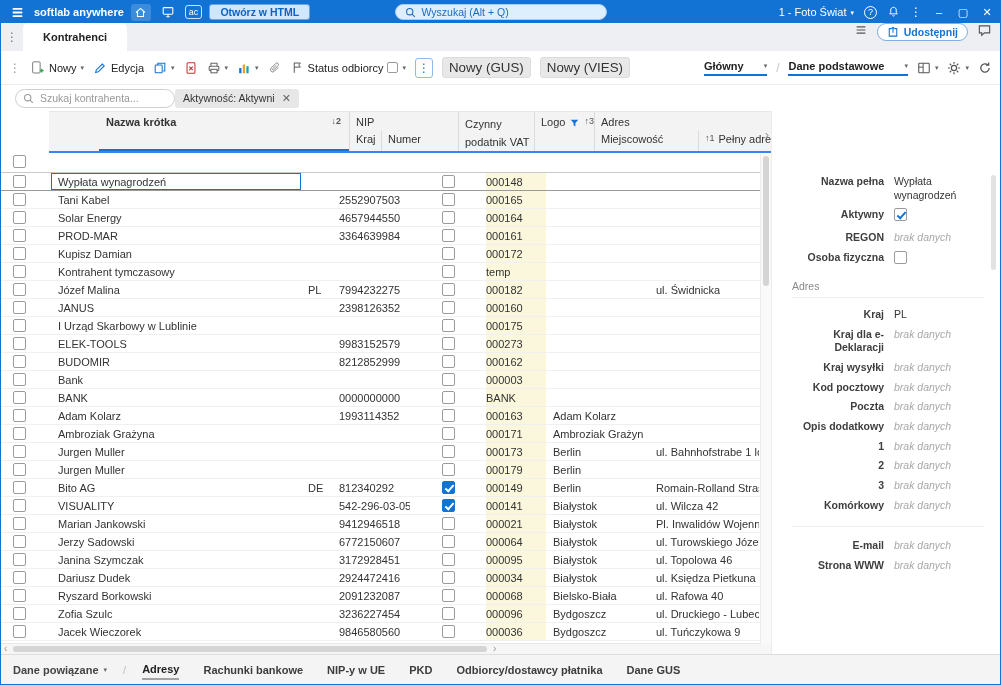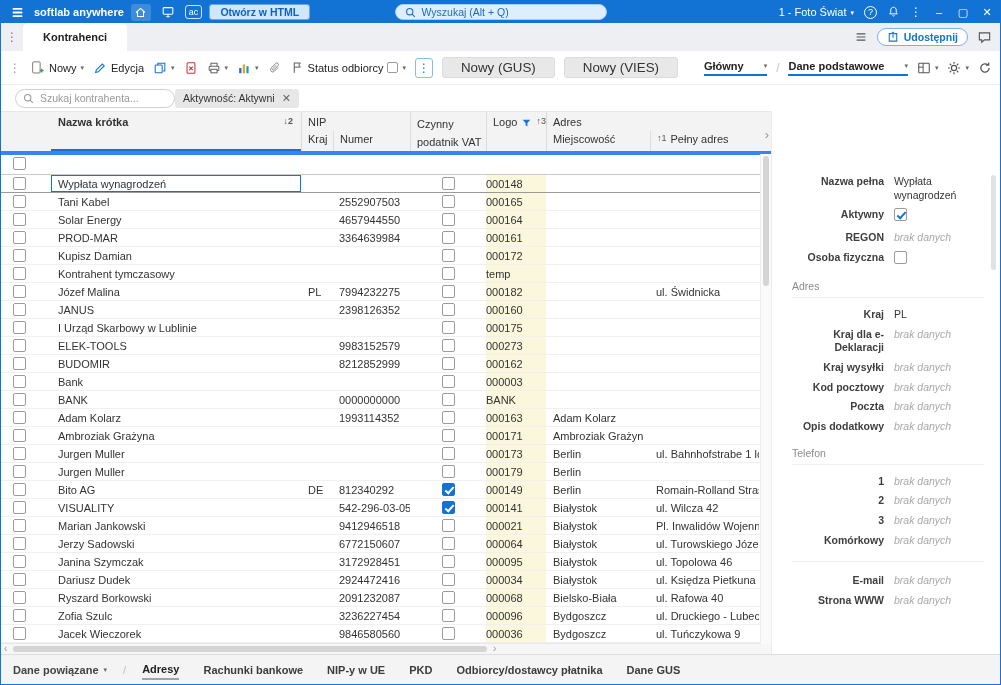--- a/index.html
+++ b/index.html
@@ -19,31 +19,31 @@
   .tb-right { margin-left:auto; display:flex; align-items:center; gap:10px; }
   .company { display:flex; align-items:center; gap:4px; white-space:nowrap; cursor:pointer; }
   .car { font-size:7px; line-height:1; }
   .help-circ { width:13px; height:13px; border:1px solid #fff; border-radius:50%; font-size:9px; display:flex; align-items:center; justify-content:center; cursor:pointer; }
   .winctl { font-size:11px; cursor:pointer; width:14px; text-align:center; }
 
   
   .tabbar { flex:0 0 28px; background:#edeff2; display:flex; align-items:stretch; border-bottom:0; }
   .tab-kebab { width:22px; display:flex; align-items:center; justify-content:center; color:#777; font-size:12px; cursor:pointer; }
   .tab { background:#fff; padding:0 20px; display:flex; align-items:center; font-weight:bold; color:#222; border-radius:5px 5px 0 0; cursor:pointer; }
-  .tabbar-right { margin-left:auto; display:flex; align-items:center; gap:9px; padding-right:8px; }
+  .tabbar-right { margin-left:auto; display:flex; align-items:flex-start; gap:9px; padding-right:8px; }
   .share-btn { display:flex; align-items:center; gap:5px; border:1px solid #7db0e6; border-radius:9px; height:18px; padding:0 9px; color:#1273d4; font-weight:bold; background:#fff; cursor:pointer; font-size:10.5px; }
   .icon-btn { cursor:pointer; display:flex; align-items:center; }
 
   
   .toolbar { flex:0 0 34px; background:#fff; display:flex; align-items:center; padding:0 8px; gap:9px; border-bottom:1px solid #ededed; }
   .t-item { display:flex; align-items:center; gap:4px; cursor:pointer; color:#222; white-space:nowrap; }
   .t-car { font-size:7px; color:#666; line-height:1; }
   .t-kebab-plain { color:#999; font-size:12px; }
   .kebab-box { border:1px solid #8fb9e8; border-radius:3px; width:18px; height:20px; display:flex; align-items:center; justify-content:center; color:#1273d4; font-size:12px; cursor:pointer; }
-  .gray-btn { background:#e8e8e8; border:1px solid #dcdcdc; border-radius:3px; padding:2px 18px; color:#333; cursor:pointer; white-space:nowrap; }
+  .gray-btn { background:#e8e8e8; border:1px solid #dcdcdc; border-radius:3px; padding:2px 6px; color:#333; cursor:pointer; white-space:nowrap; }
   .tb-right-group { margin-left:auto; display:flex; align-items:center; gap:9px; }
   .view-sel { display:flex; align-items:center; gap:20px; font-weight:bold; color:#222; border-bottom:2px solid #1273d4; padding-bottom:2px; cursor:pointer; white-space:nowrap; }
   .slash { color:#c5c5c5; font-size:12px; }
   .mini-cb { width:11px; height:11px; border:1px solid #9b9b9b; border-radius:2px; background:#fff; display:inline-block; }
 
   
   .filterbar { flex:0 0 26px; background:#fff; display:flex; align-items:center; padding:0 14px; }
   .f-search { position:relative; }
   .f-search input { width:160px; height:19px; border:1px solid #cfcfcf; border-radius:10px; padding:0 8px 0 24px; font-size:10.5px; color:#444; font-family:inherit; outline:none; }
   .f-search input::placeholder { color:#999; }
@@ -60,21 +60,21 @@
   .col-name  { flex:0 0 250px; width:250px; }
   .col-kraj  { flex:0 0 31px; width:31px; }
   .col-numer { flex:0 0 78px; width:78px; }
   .col-vat   { flex:0 0 76px; width:76px; }
   .col-logo  { flex:0 0 60px; width:60px; }
   .col-city  { flex:0 0 103px; width:103px; }
   .col-addr  { flex:0 0 110px; width:110px; }
   .grp-nip   { flex:0 0 109px; width:109px; }
   .grp-adres { flex:0 0 213px; width:213px; }
 
-  .thead { flex:0 0 42px; background:#f3f3f3; border-top:1px solid #e7e7e7; border-bottom:4px solid #3b82f6; display:flex; position:relative; color:#333; }
+  .thead { flex:0 0 42px; background:#f3f3f3; border-top:1px solid #e7e7e7; border-bottom:2px solid #3b82f6; display:flex; position:relative; color:#333;margin-left:48px; }
   .hdr-name { display:flex; justify-content:space-between; padding:4px 8px 0 7px; box-shadow:inset 0 -2px 0 #1273d4; font-weight:bold; }
   .sort { font-size:9px; color:#555; }
   .grp { display:flex; flex-direction:column; border-left:1px solid #dcdcdc; }
   .g-top { flex:1; padding:4px 0 0 6px; }
   .g-sub { height:20px; display:flex; }
   .g-sub .sub { padding:2px 0 0 6px; }
   .sub-kraj { flex:0 0 31px; }
   .sub-numer { flex:1; border-left:1px solid #dcdcdc; }
   .sub-city { flex:0 0 103px; }
   .sub-addr { flex:1; border-left:1px solid #dcdcdc; display:flex; gap:4px; align-items:flex-start; }
@@ -786,21 +786,20 @@
     <div class="dvalue empty">brak danych</div>
   </div>
           <div class="drow">
     <div class="dlabel">Poczta</div>
     <div class="dvalue empty">brak danych</div>
   </div>
           <div class="drow">
     <div class="dlabel">Opis dodatkowy</div>
     <div class="dvalue empty">brak danych</div>
   </div>
-          <div class="dsection">Telefon</div>
           <div class="drow">
     <div class="dlabel">1</div>
     <div class="dvalue empty">brak danych</div>
   </div>
           <div class="drow">
     <div class="dlabel">2</div>
     <div class="dvalue empty">brak danych</div>
   </div>
           <div class="drow">
     <div class="dlabel">3</div>

